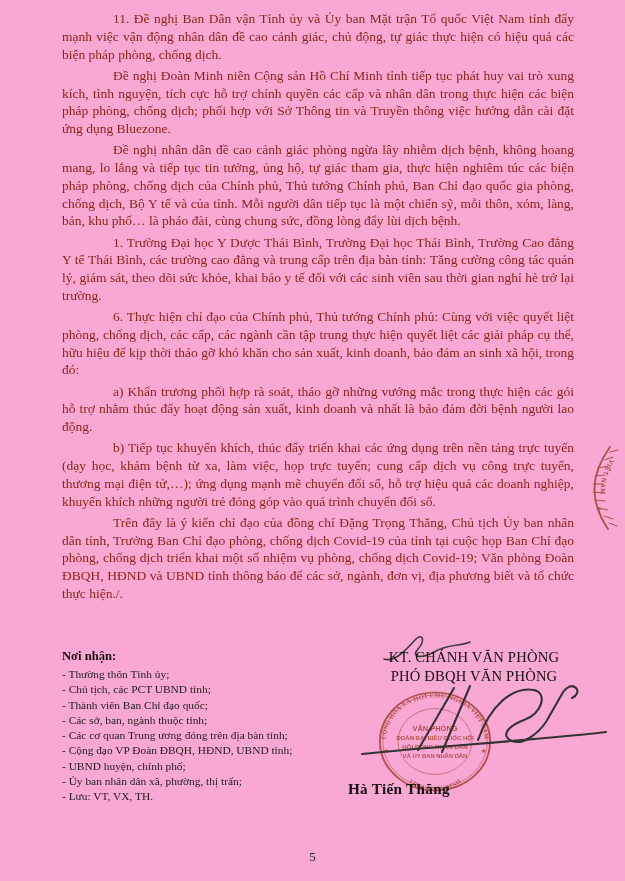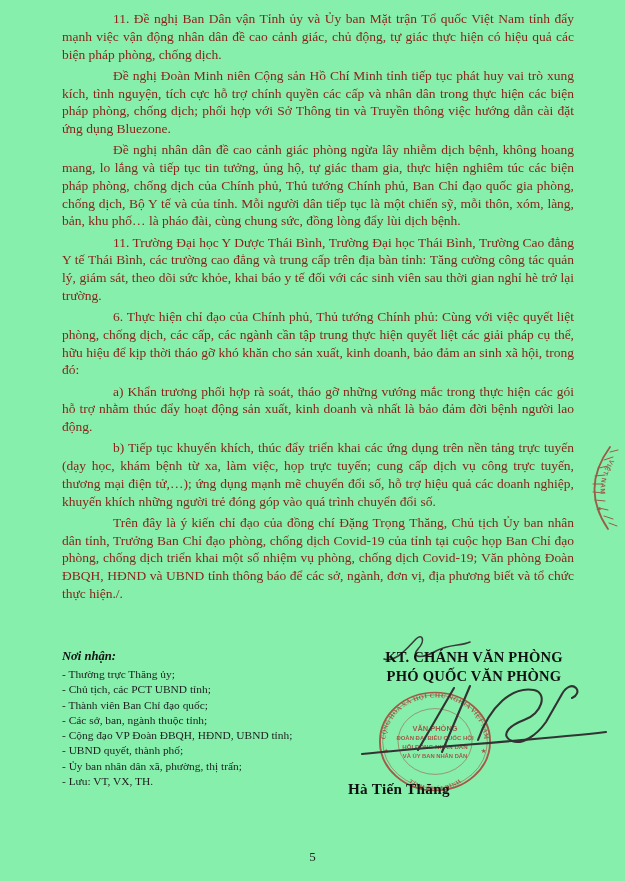--- a/index.html
+++ b/index.html
@@ -1,87 +1,88 @@
 <!DOCTYPE html>
 <html><head>
 <meta charset="utf-8">
 <style>
   html,body{margin:0;padding:0;background:#e8e8e8;}
   .page{
     position:relative;
     width:625px;height:881px;
     margin:0 auto;
-    background:#86efac;
+    background:#f9a8d4;
     font-family:"Liberation Serif","DejaVu Serif",serif;
     overflow:hidden;
   }
   
   .body-text{
     position:absolute;left:62px;top:10px;width:512px;height:642px;
     overflow:hidden;
     color:#8b241a;
     font-size:13.5px;line-height:17.75px;
     text-align:justify;
   }
   .body-text p{margin:0 0 3.5px 0;text-indent:51px;}
   
   .flourish{position:absolute;left:382px;top:632px;width:92px;height:34px;}
   
   .recipients{position:absolute;left:62px;top:649px;width:290px;color:#222;}
-  .recipients-heading{font-size:12.6px;font-weight:bold;font-style:italic;color:#111;margin-bottom:3px;}
+  .recipients-heading{font-size:12.6px;font-weight:bold;color:#111;margin-bottom:3px;}
   .recipient-item{font-size:11.4px;line-height:15.3px;color:#1d1d1d;}
   
   .sign-block{position:absolute;left:348px;top:648px;width:252px;text-align:center;color:#111;}
-  .signer-title{font-size:14.6px;font-weight:bold;line-height:18.5px;letter-spacing:.2px;}
+  .signer-title{font-size:14.6px;font-weight:normal;line-height:18.5px;letter-spacing:.2px;}
   
   .seal{position:absolute;left:376px;top:689px;width:118px;height:105px;opacity:.88;}
   
   .signature{position:absolute;left:358px;top:678px;width:252px;height:88px;}
   .signer-name{position:absolute;left:348px;top:780px;width:252px;text-align:left;
     font-size:15.2px;font-weight:bold;color:#101010;letter-spacing:.3px;z-index:5;}
   
   .edge-seal{position:absolute;left:580px;top:446px;width:45px;height:84px;opacity:.85;}
   .page-number{position:absolute;left:0;right:0;top:849px;text-align:center;
     font-size:13px;color:#222;}
 </style>
 </head>
 <body>
 
 <div class="page">
 
   <div class="body-text">
     <p>11. Đề nghị Ban Dân vận Tỉnh ủy và Ủy ban Mặt trận Tổ quốc Việt Nam tỉnh đẩy mạnh việc vận động nhân dân đề cao cảnh giác, chủ động, tự giác thực hiện có hiệu quả các biện pháp phòng, chống dịch.</p>
     <p>Đề nghị Đoàn Minh niên Cộng sản Hồ Chí Minh tỉnh tiếp tục phát huy vai trò xung kích, tình nguyện, tích cực hỗ trợ chính quyền các cấp và nhân dân trong thực hiện các biện pháp phòng, chống dịch; phối hợp với Sở Thông tin và Truyền thông việc hướng dẫn cài đặt ứng dụng Bluezone.</p>
     <p>Đề nghị nhân dân đề cao cảnh giác phòng ngừa lây nhiễm dịch bệnh, không hoang mang, lo lắng và tiếp tục tin tưởng, ủng hộ, tự giác tham gia, thực hiện nghiêm túc các biện pháp phòng, chống dịch của Chính phủ, Thủ tướng Chính phủ, Ban Chỉ đạo quốc gia phòng, chống dịch, Bộ Y tế và của tỉnh. Mỗi người dân tiếp tục là một chiến sỹ, mỗi thôn, xóm, làng, bản, khu phố… là pháo đài, cùng chung sức, đồng lòng đẩy lùi dịch bệnh.</p>
-    <p>11. Trường Đại học Y Dược Thái Bình, Trường Đại học Thái Bình, Trường Cao đẳng Y tế Thái Bình, các trường cao đẳng và trung cấp trên địa bàn tỉnh: Tăng cường công tác quản lý, giám sát, theo dõi sức khỏe, khai báo y tế đối với các sinh viên sau thời gian nghỉ hè trở lại trường.</p>
+    <p>1. Trường Đại học Y Dược Thái Bình, Trường Đại học Thái Bình, Trường Cao đẳng Y tế Thái Bình, các trường cao đẳng và trung cấp trên địa bàn tỉnh: Tăng cường công tác quản lý, giám sát, theo dõi sức khỏe, khai báo y tế đối với các sinh viên sau thời gian nghỉ hè trở lại trường.</p>
     <p>6. Thực hiện chỉ đạo của Chính phủ, Thủ tướng Chính phủ: Cùng với việc quyết liệt phòng, chống dịch, các cấp, các ngành cần tập trung thực hiện quyết liệt các giải pháp cụ thể, hữu hiệu để kịp thời tháo gỡ khó khăn cho sản xuất, kinh doanh, bảo đảm an sinh xã hội, trong đó:</p>
     <p>a) Khẩn trương phối hợp rà soát, tháo gỡ những vướng mắc trong thực hiện các gói hỗ trợ nhằm thúc đẩy hoạt động sản xuất, kinh doanh và nhất là bảo đảm đời bệnh người lao động.</p>
     <p>b) Tiếp tục khuyến khích, thúc đẩy triển khai các ứng dụng trên nền tảng trực tuyến (dạy học, khám bệnh từ xa, làm việc, họp trực tuyến; cung cấp dịch vụ công trực tuyến, thương mại điện tử,…); ứng dụng mạnh mẽ chuyển đổi số, hỗ trợ hiệu quả các doanh nghiệp, khuyến khích những người trẻ đóng góp vào quá trình chuyển đổi số.</p>
     <p>Trên đây là ý kiến chỉ đạo của đồng chí Đặng Trọng Thăng, Chủ tịch Ủy ban nhân dân tỉnh, Trưởng Ban Chỉ đạo phòng, chống dịch Covid-19 của tỉnh tại cuộc họp Ban Chỉ đạo phòng, chống dịch triển khai một số nhiệm vụ phòng, chống dịch Covid-19; Văn phòng Đoàn ĐBQH, HĐND và UBND tỉnh thông báo để các sở, ngành, đơn vị, địa phương biết và tổ chức thực hiện./.</p>
   </div>
 
   <svg class="flourish" viewBox="0 0 92 34">
     <path d="M2,27 C14,31 26,15 34,7 C40,1 44,8 36,17 C28,26 40,27 54,19 C66,12 80,14 88,10" fill="none" stroke="#3a3a3a" stroke-width="1.6" stroke-linecap="round"></path>
   </svg>
 
   <div class="recipients">
     <div class="recipients-heading">Nơi nhận:</div>
-    <div class="recipient-item">- Thường trực Thăng ủy;</div>
+    <div class="recipient-item">- Thường thôn Tỉnh ủy;</div>
     <div class="recipient-item">- Chủ tịch, các PCT UBND tỉnh;</div>
     <div class="recipient-item">- Thành viên Ban Chỉ đạo quốc;</div>
     <div class="recipient-item">- Các sở, ban, ngành thuộc tỉnh;</div>
+    <div class="recipient-item">- Các cơ quan Trung ương đóng trên địa bàn tỉnh;</div>
     <div class="recipient-item">- Cộng đạo VP Đoàn ĐBQH, HĐND, UBND tỉnh;</div>
-    <div class="recipient-item">- UBND quyết, thành phố;</div>
+    <div class="recipient-item">- UBND huyện, chính phố;</div>
     <div class="recipient-item">- Ủy ban nhân dân xã, phường, thị trấn;</div>
     <div class="recipient-item">- Lưu: VT, VX, TH.</div>
   </div>
 
   <div class="sign-block">
     <div class="signer-title">KT. CHÁNH VĂN PHÒNG</div>
-    <div class="signer-title">PHÓ QUỐC VĂN PHÒNG</div>
+    <div class="signer-title">PHÓ ĐBQH VĂN PHÒNG</div>
   </div>
 
   <svg class="seal" viewBox="0 0 150 150" preserveAspectRatio="none">
     <g fill="none" stroke="#a8453a">
       <circle cx="75" cy="75" r="70" stroke-width="2.4"></circle>
       <circle cx="75" cy="75" r="66.5" stroke-width="0.8"></circle>
       <circle cx="75" cy="75" r="47" stroke-width="0.8"></circle>
     </g>
     <defs>
       <path id="ringTop" d="M 23.4,111.2 A 63,63 0 1 1 126.6,111.2"></path>

